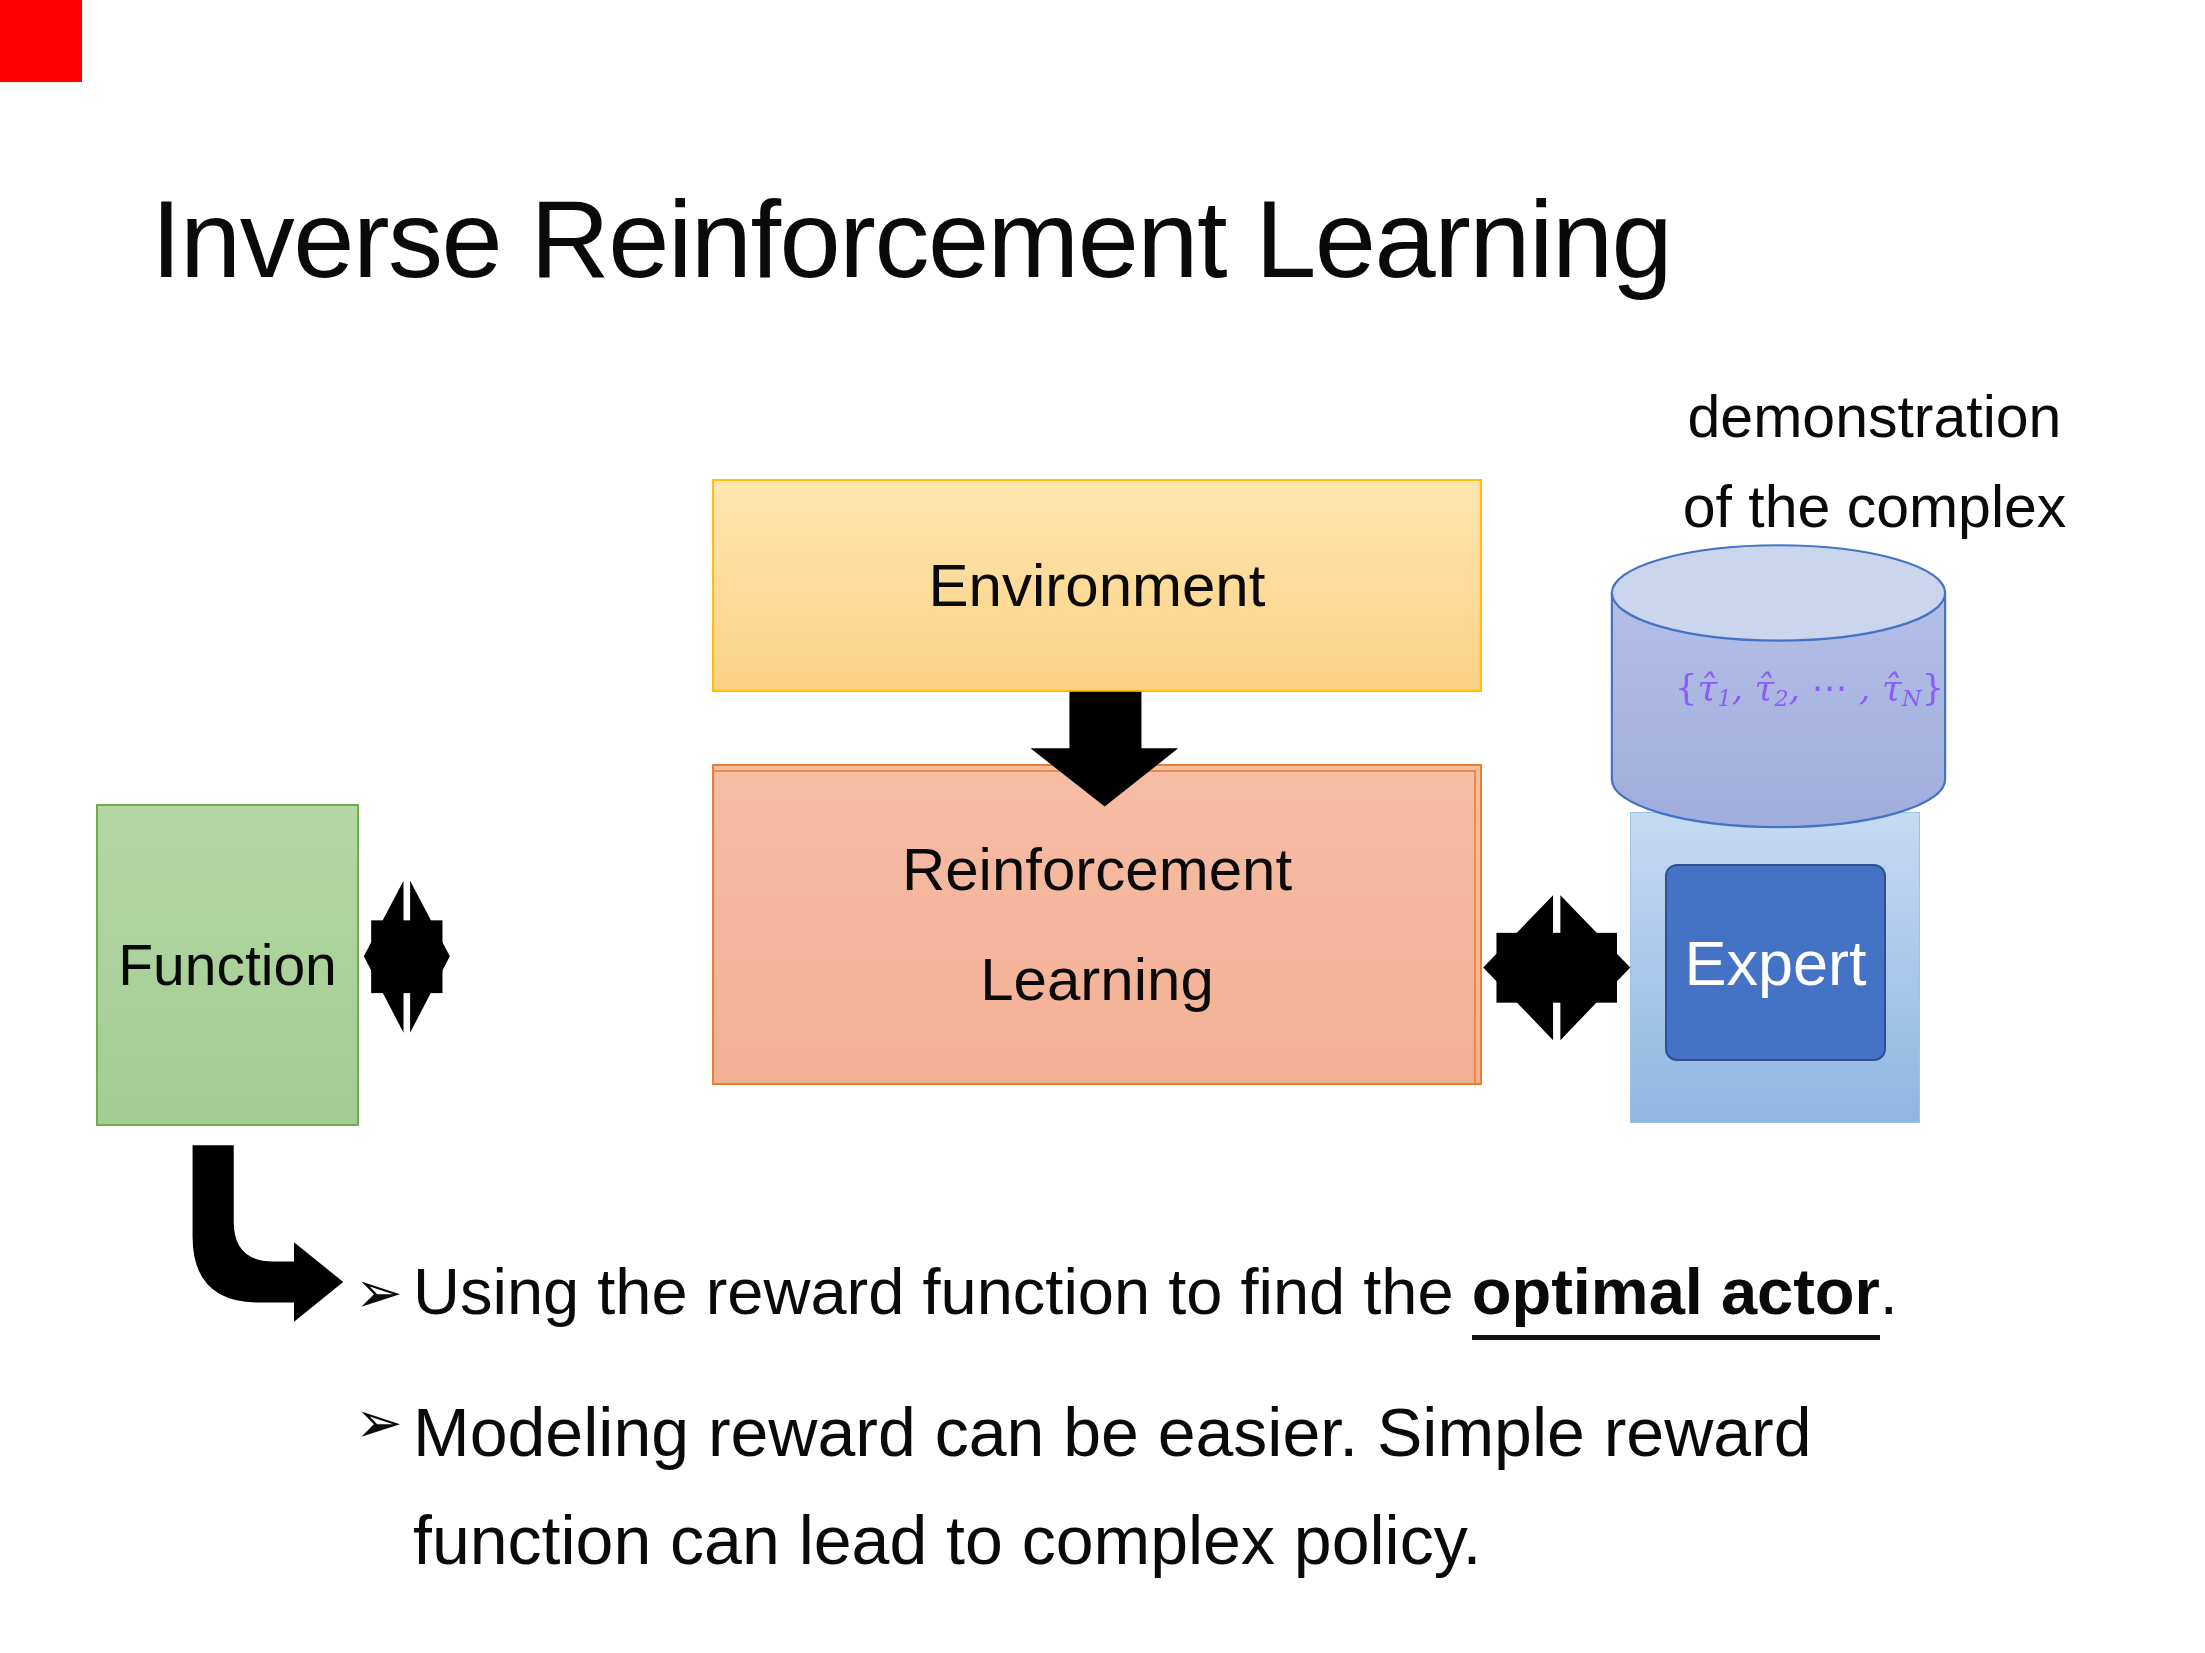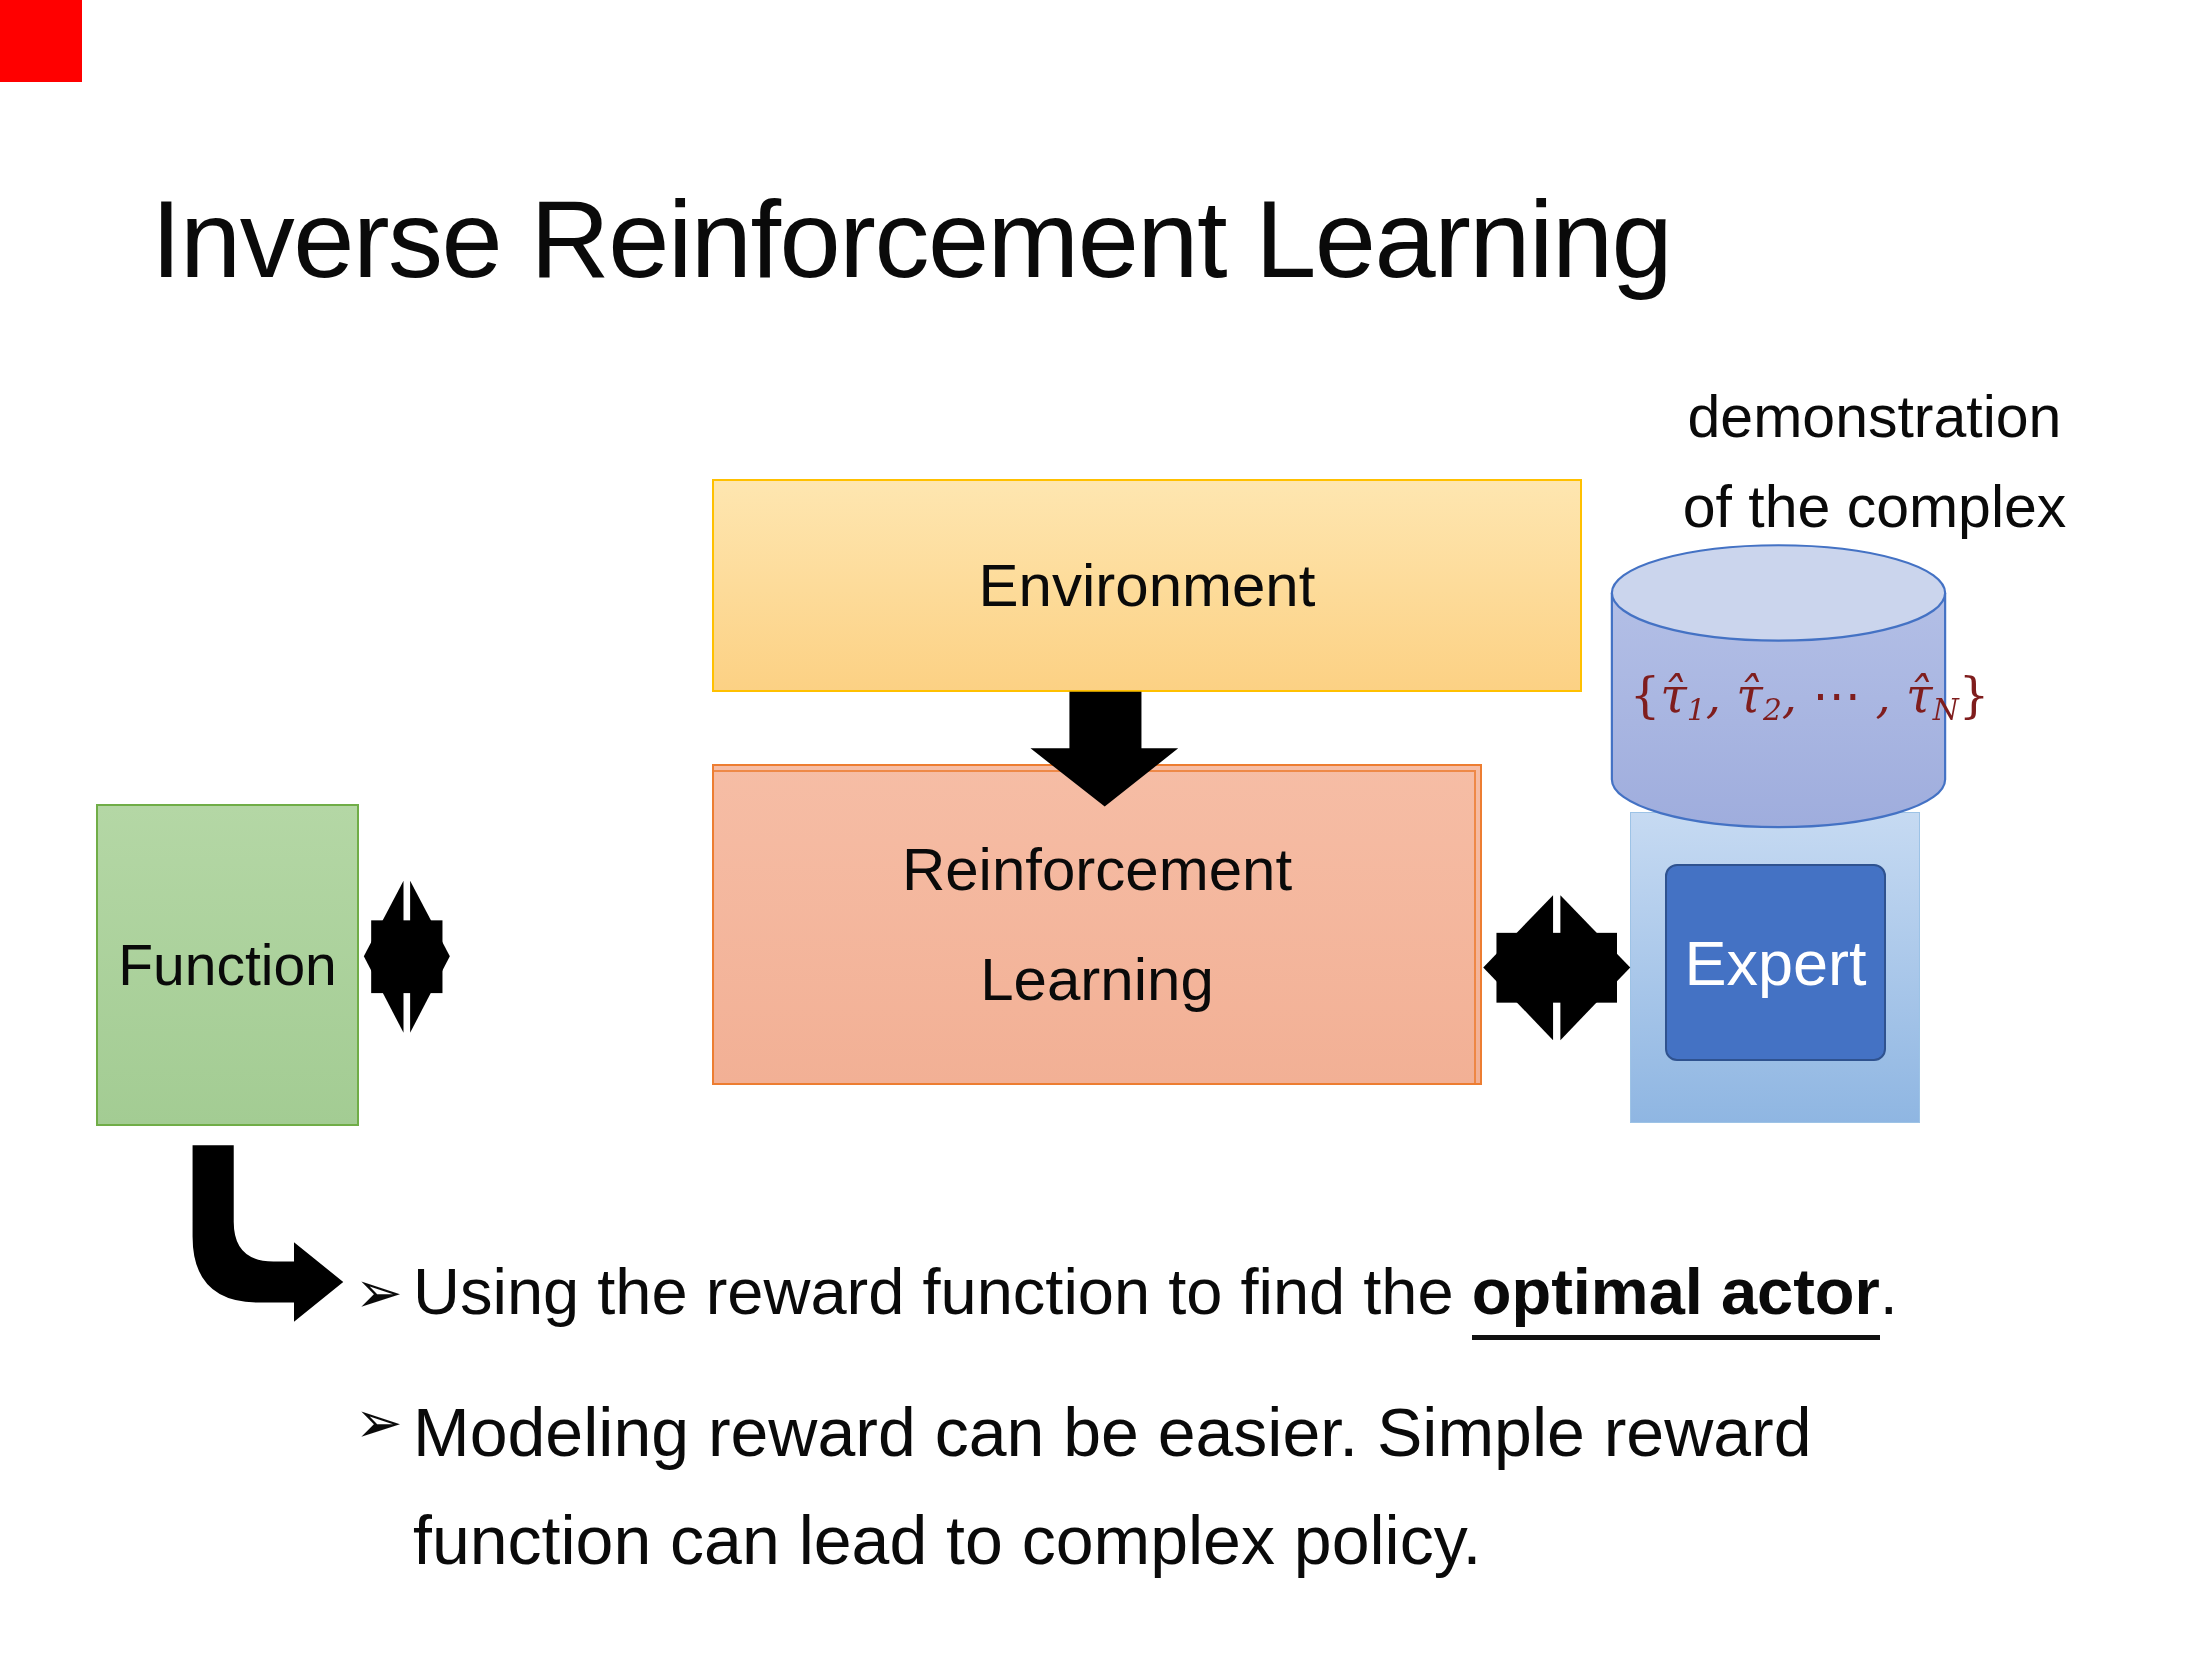--- a/index.html
+++ b/index.html
@@ -21,21 +21,21 @@
 
   
   .demo-caption{
     left:1617px;top:372px;width:515px;text-align:center;
     font-size:59px;line-height:90px;
   }
 
   
   .box{display:flex;flex-direction:column;align-items:center;justify-content:center;text-align:center;}
   .env-box{
-    left:712px;top:479px;width:870px;height:213px;
+    left:712px;top:479px;width:770px;height:213px;
     background:linear-gradient(180deg,#FEE6B0 0%,#FCD184 100%);
     border:2.9px solid #FFC000;box-sizing:border-box;
     font-size:60px;
   }
   .rl-box{
     left:712px;top:764px;width:770px;height:321px;
     background:linear-gradient(180deg,#F6BDA5 0%,#F2B095 100%);
     border:2.2px solid #ED7D31;box-sizing:border-box;
     font-size:60px;line-height:110px;justify-content:center;
   }
@@ -61,21 +61,21 @@
     background:#4472C4;border:2.2px solid #2F528F;box-sizing:border-box;
     color:#ffffff;font-size:63px;
     display:flex;align-items:center;justify-content:center;
   }
   .cylinder-svg{left:1606px;top:539px;width:345px;height:298px;}
 
   
   .formula{
     left:1614px;top:667px;width:391px;text-align:center;
     font-family:"DejaVu Serif","DejaVu Sans",serif;
-    font-style:italic;font-size:48px;color:#7f1d1d;white-space:nowrap;
+    font-style:italic;font-size:36px;color:#8b5cf6;white-space:nowrap;
   }
   .formula sub{font-size:0.62em;vertical-align:-0.28em;font-style:italic;}
   .formula .brace{font-style:normal;}
 
   
   .arrows-svg{left:0;top:0;width:2205px;height:1654px;pointer-events:none;}
 
   
   .bullet-row{left:355px;display:flex;align-items:flex-start;}
   .bullet-row-1{top:1248px;}

